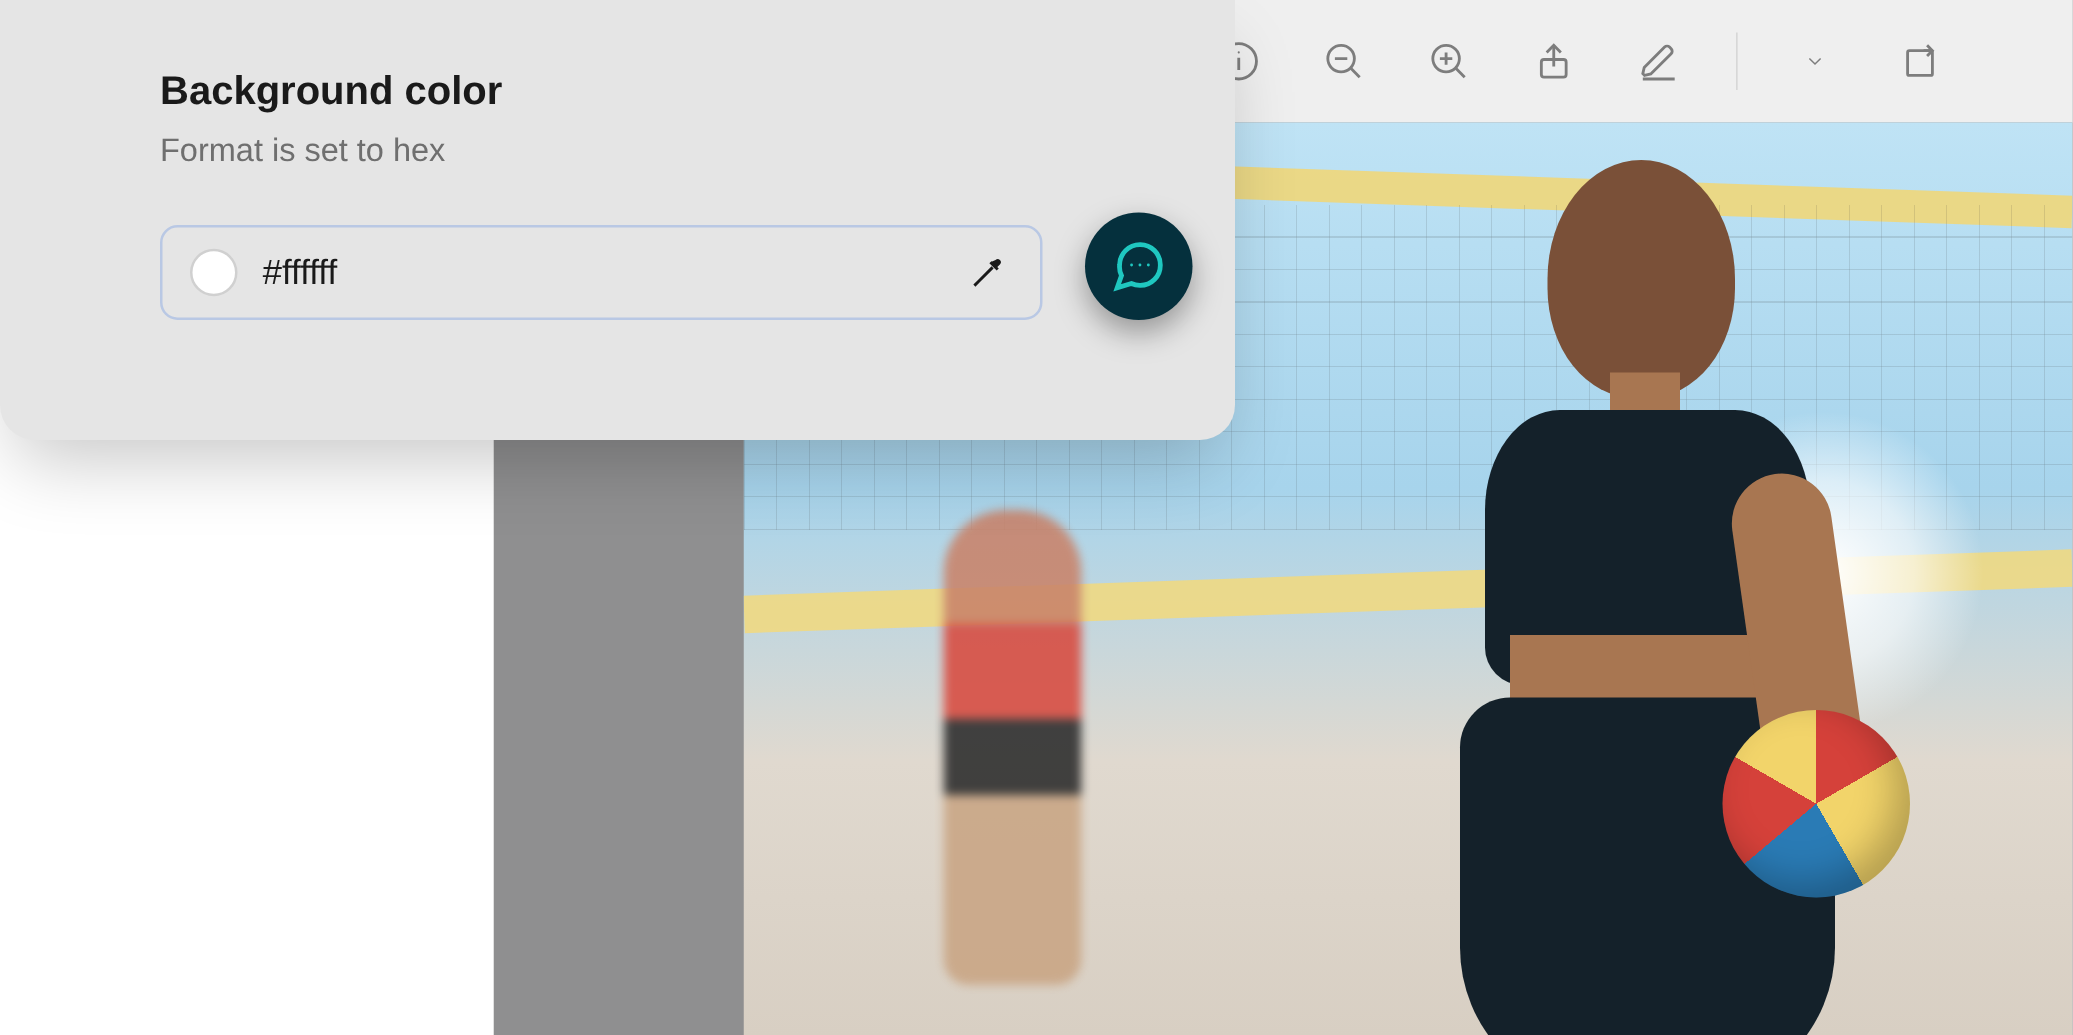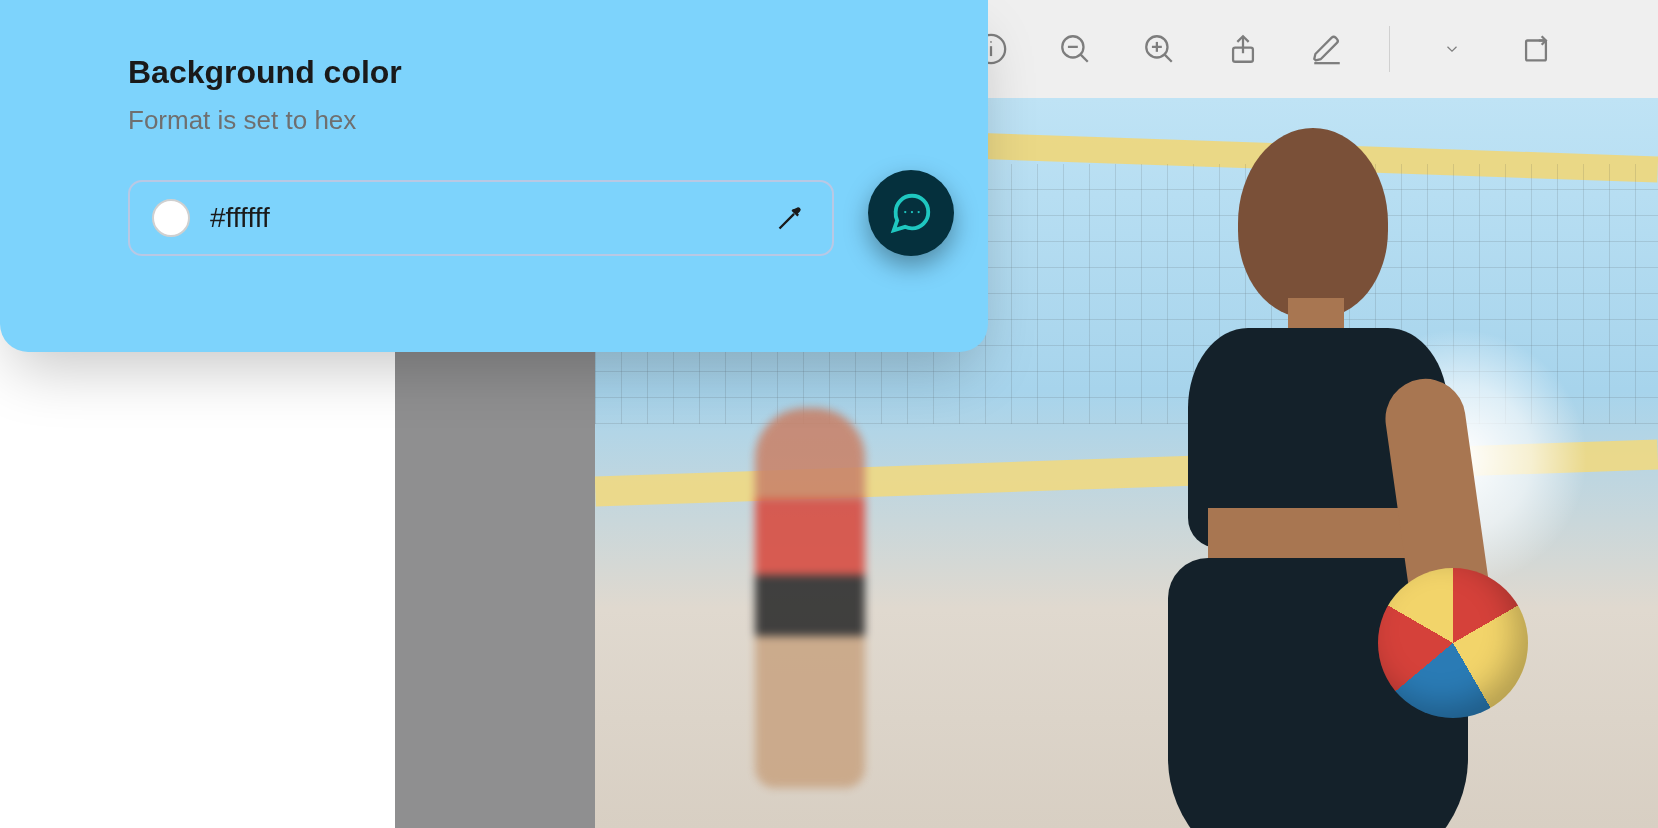--- a/index.html
+++ b/index.html
@@ -103,21 +103,21 @@
             conic-gradient(#d5413a 0 60deg, #f2d46a 60deg 150deg, #2a7bb5 150deg 230deg, #d5413a 230deg 300deg, #f2d46a 300deg 360deg);
           box-shadow: inset -12px -12px 30px rgba(0,0,0,.25);}
 
   
   .popover {
     position: absolute;
     left: 0;
     top: 0;
     width: 988px;
     height: 352px;
-    background: #7dd3fc;
+    background: #e5e5e5;
     border-radius: 0 0 28px 28px;
     box-shadow: 0 28px 60px -12px rgba(0,0,0,.22);
     padding: 54px 120px 40px 128px;
     z-index: 10;
   }
   .popover h2 {
     font-size: 32px;
     font-weight: 600;
     color: #1a1a1a;
     margin-bottom: 14px;

